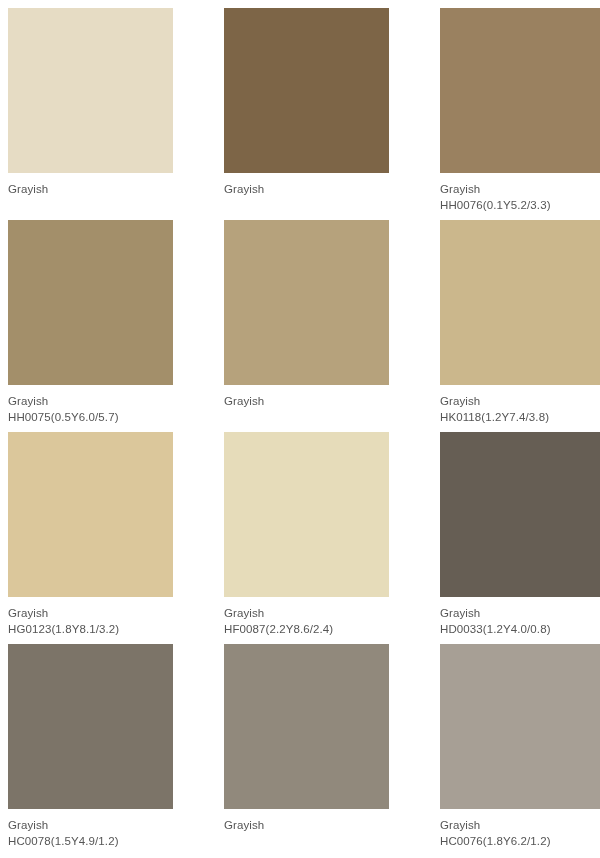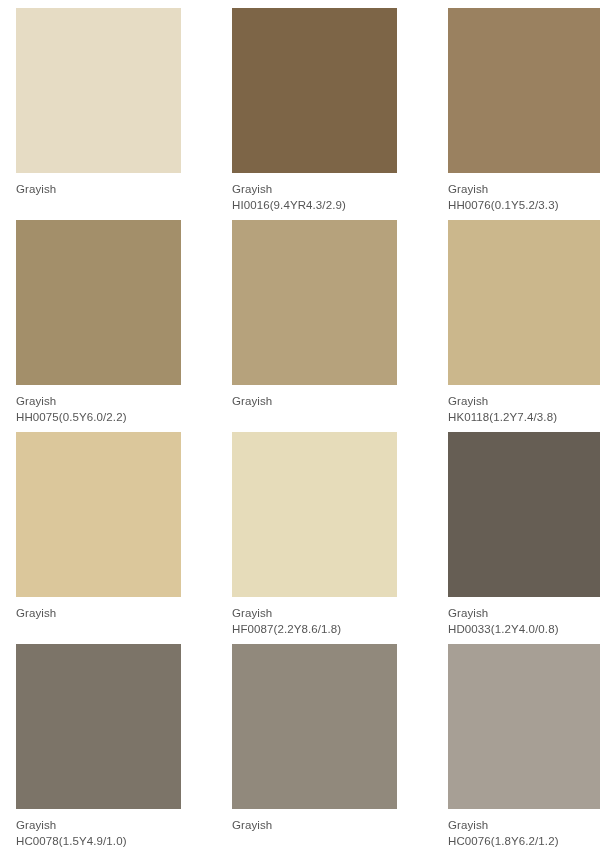--- a/index.html
+++ b/index.html
@@ -11,21 +11,21 @@
     height: 858px;
     overflow: hidden;
     font-family: "Liberation Sans", sans-serif;
   }
   #grid {
     display: grid;
     grid-template-columns: repeat(3, 216px);
     grid-template-rows: repeat(4, 212px);
     column-gap: 0px;
     row-gap: 0px;
-    padding: 8px 0 0 8px;
+    padding: 8px 0 0 0;
     width: 600px;
   }
   .cell {
     position: relative;
     padding-left: 8px;
     padding-right: 8px;
   }
   .swatch {
     width: 165px;
     height: 165px;
@@ -56,75 +56,75 @@
     <div class="cell">
       <div class="swatch" style="background: rgb(230, 220, 196);"></div>
       <div class="meta">
         <div class="cat">Grayish</div>
       </div>
     </div>
     <div class="cell">
       <div class="swatch" style="background: rgb(125, 101, 71);"></div>
       <div class="meta">
         <div class="cat">Grayish</div>
-        <div class="code">HI0016(9.4YR4.3/2.9)</div>
       </div>
     </div>
     <div class="cell">
       <div class="swatch" style="background: rgb(154, 129, 96);"></div>
       <div class="meta">
         <div class="cat">Grayish</div>
         <div class="code">HH0076(0.1Y5.2/3.3)</div>
       </div>
     </div>
     <div class="cell">
       <div class="swatch" style="background: rgb(163, 143, 106);"></div>
       <div class="meta">
         <div class="cat">Grayish</div>
-        <div class="code">HH0075(0.5Y6.0/2.2)</div>
+        <div class="code">HH0075(0.5Y6.0/5.7)</div>
       </div>
     </div>
     <div class="cell">
       <div class="swatch" style="background: rgb(182, 162, 124);"></div>
       <div class="meta">
         <div class="cat">Grayish</div>
       </div>
     </div>
     <div class="cell">
       <div class="swatch" style="background: rgb(203, 183, 140);"></div>
       <div class="meta">
         <div class="cat">Grayish</div>
         <div class="code">HK0118(1.2Y7.4/3.8)</div>
       </div>
     </div>
     <div class="cell">
       <div class="swatch" style="background: rgb(219, 199, 155);"></div>
       <div class="meta">
         <div class="cat">Grayish</div>
+        <div class="code">HG0123(1.8Y8.1/3.2)</div>
       </div>
     </div>
     <div class="cell">
       <div class="swatch" style="background: rgb(230, 220, 186);"></div>
       <div class="meta">
         <div class="cat">Grayish</div>
-        <div class="code">HF0087(2.2Y8.6/1.8)</div>
+        <div class="code">HF0087(2.2Y8.6/2.4)</div>
       </div>
     </div>
     <div class="cell">
       <div class="swatch" style="background: rgb(102, 94, 84);"></div>
       <div class="meta">
         <div class="cat">Grayish</div>
         <div class="code">HD0033(1.2Y4.0/0.8)</div>
       </div>
     </div>
     <div class="cell">
       <div class="swatch" style="background: rgb(124, 116, 104);"></div>
       <div class="meta">
         <div class="cat">Grayish</div>
-        <div class="code">HC0078(1.5Y4.9/1.0)</div>
+        <div class="code">HC0078(1.5Y4.9/1.2)</div>
       </div>
     </div>
     <div class="cell">
       <div class="swatch" style="background: rgb(145, 137, 124);"></div>
       <div class="meta">
         <div class="cat">Grayish</div>
       </div>
     </div>
     <div class="cell">
       <div class="swatch" style="background: rgb(167, 159, 149);"></div>

